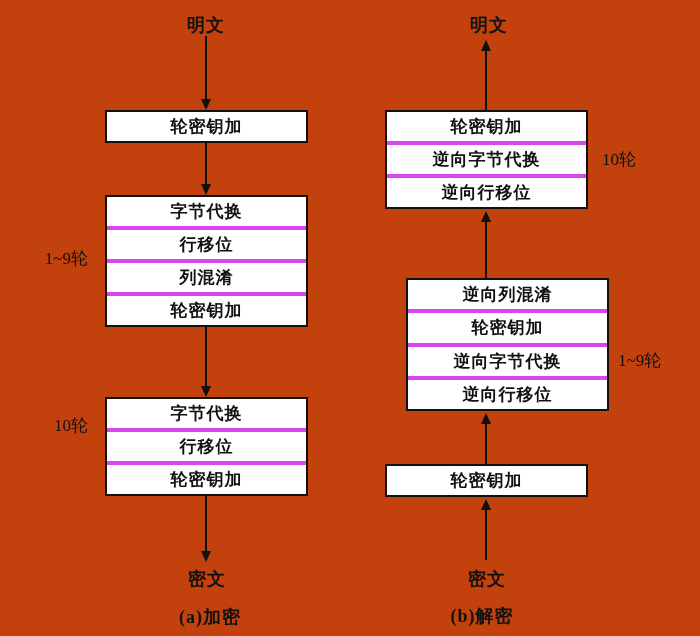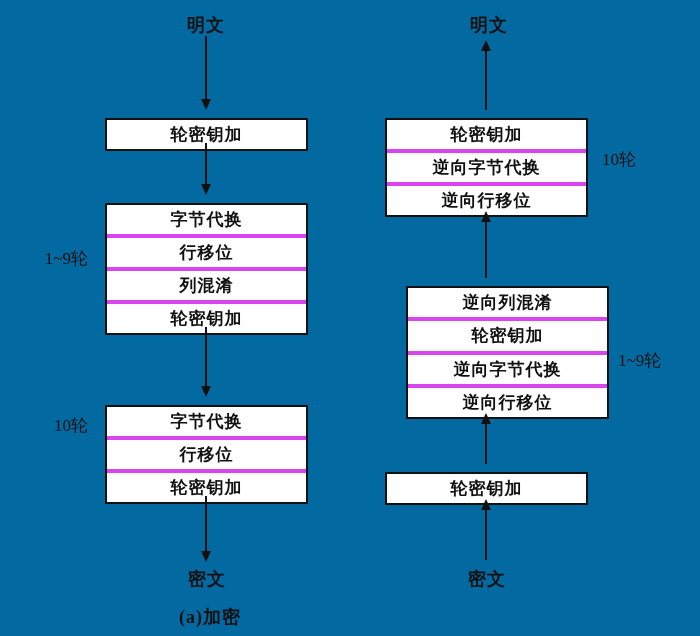--- a/index.html
+++ b/index.html
@@ -4,21 +4,21 @@
 <style>
   html, body { margin: 0; padding: 0; }
   body {
     font-family: "Liberation Serif", "DejaVu Serif", serif;
     background: #ffffff;
   }
   #canvas {
     position: relative;
     width: 700px;
     height: 636px;
-    background: #0369a1;
+    background: #c2410c;
     overflow: hidden;
     color: #111111;
   }
   .txt {
     position: absolute;
     font-size: 18px;
     font-weight: bold;
     text-align: center;
     letter-spacing: 1px;
     white-space: nowrap;
@@ -31,21 +31,20 @@
   }
   .side-label.left { text-align: right; }
   .side-label.right { text-align: left; }
   .box {
     position: absolute;
     width: 199px;
     border: 2px solid #111111;
     background: #ffffff;
     display: flex;
     flex-direction: column;
-    margin-top: 8px;
   }
   .box .row {
     flex: 1;
     display: flex;
     align-items: center;
     justify-content: center;
     font-size: 17px;
     font-weight: bold;
     letter-spacing: 1px;
     border-top: 4px solid #d946ef;
@@ -166,14 +165,15 @@
     <div class="row">轮密钥加</div>
   </div>
 
   <div class="arrow up" style="left:481px; top:499px; height:61px;">
     <div class="head"></div>
     <div class="line"></div>
   </div>
 
   <div class="txt" style="left:427px; top:567px; width:120px;">密文</div>
 
+  <div class="caption" style="left:422px; top:604px; width:120px;">(b)解密</div>
 
 </div>
 
 </body></html>

